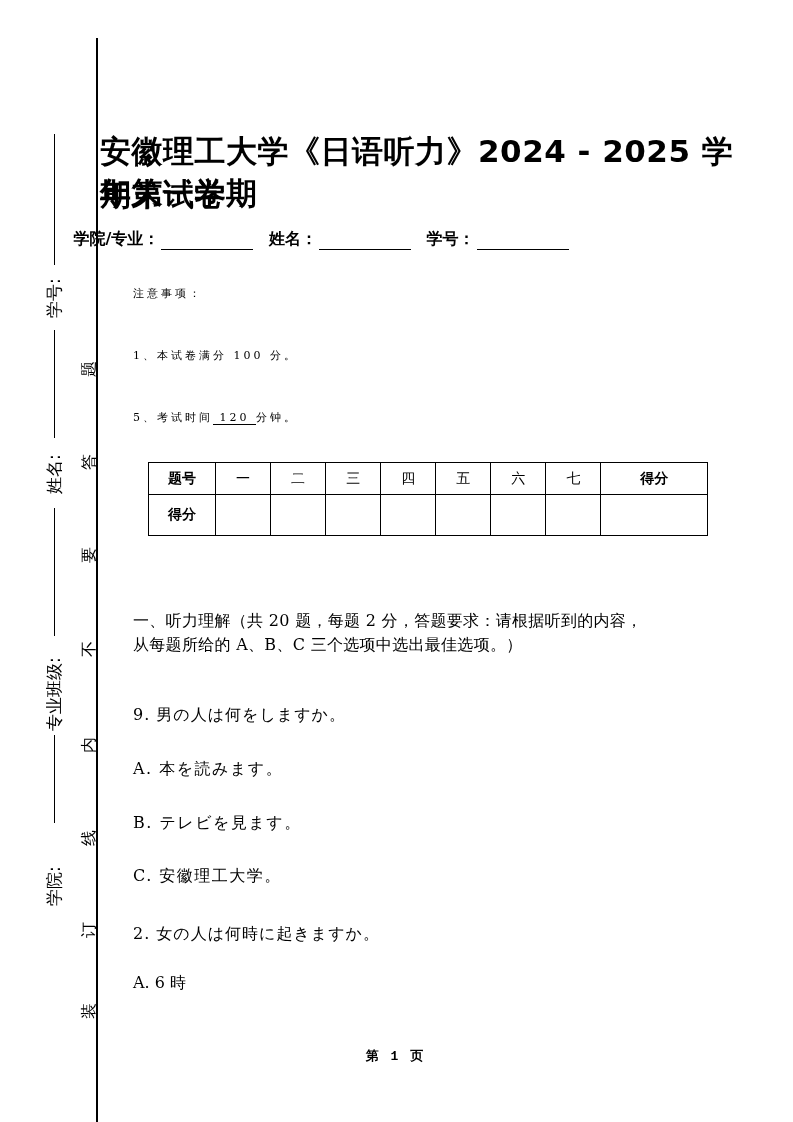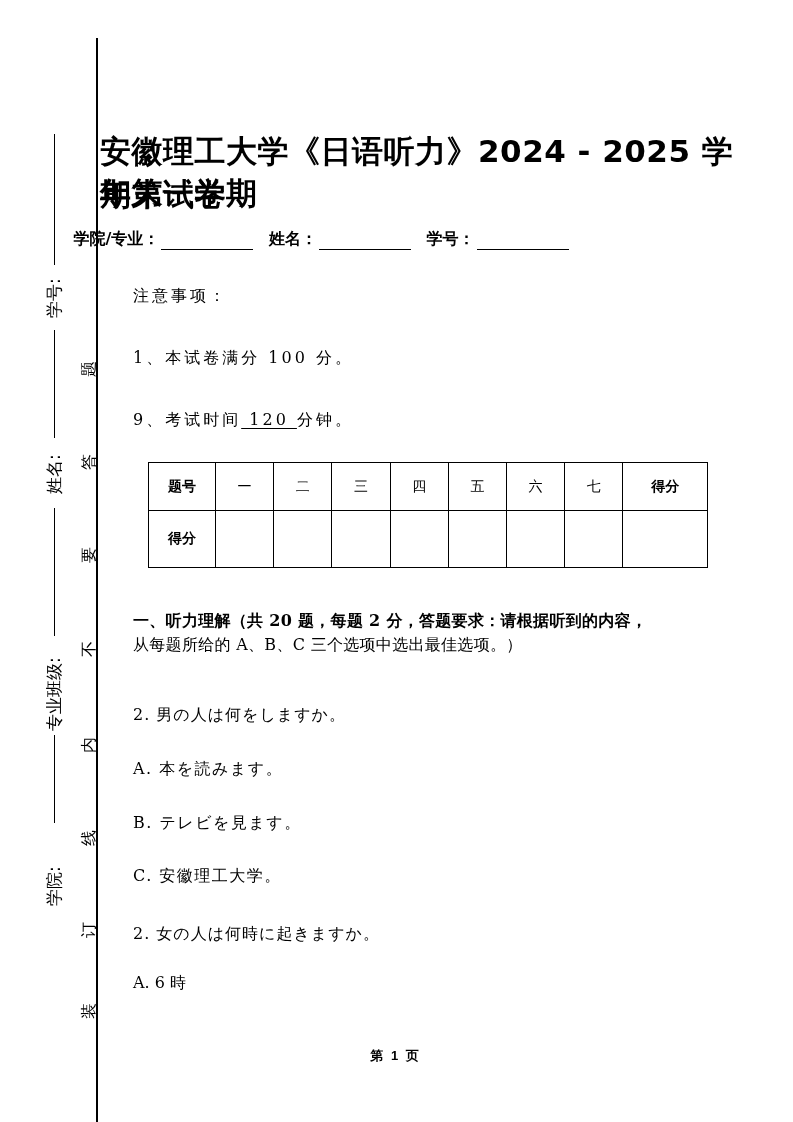--- a/index.html
+++ b/index.html
@@ -3,30 +3,30 @@
 <meta charset="utf-8">
 <style>
   html, body { margin: 0; padding: 0; background: #ffffff; }
   body { width: 793px; height: 1122px; position: relative; overflow: hidden; color: #000; font-family: "DejaVu Serif", serif; }
   .vline { position: absolute; width: 1.5px; background: #000; }
   .rot { position: absolute; transform: rotate(-90deg); transform-origin: center center; white-space: nowrap; font-family: "DejaVu Sans", sans-serif; font-size: 17px; line-height: 20px; text-align: center; }
   .seal { position: absolute; left: 79px; width: 20px; height: 20px; transform: rotate(-90deg); font-family: "DejaVu Serif", serif; font-size: 16px; line-height: 20px; text-align: center; }
   .title { position: absolute; left: 100px; width: 640px; text-align: left; font-family: "DejaVu Sans", sans-serif; font-weight: bold; font-size: 31px; letter-spacing: 0.5px; }
   .fields { position: absolute; top: 229px; left: 0; width: 642px; text-align: center; font-family: "DejaVu Sans", sans-serif; font-weight: bold; font-size: 16px; }
   .fields .blank { display: inline-block; width: 92px; border-bottom: 1.5px solid #000; height: 16px; vertical-align: bottom; margin: 0 10px 0 2px; }
-  .txt { position: absolute; left: 133px; font-size: 16px; letter-spacing: 3px; white-space: nowrap; }
+  .txt { position: absolute; left: 133px; font-size: 11px; letter-spacing: 3px; white-space: nowrap; }
   .txt2 { position: absolute; left: 133px; font-size: 16px; white-space: nowrap; }
   .uline { text-decoration: underline; text-underline-offset: 3px; }
   table.score { position: absolute; left: 148px; top: 462px; width: 560px; border-collapse: collapse; font-family: "DejaVu Sans", sans-serif; font-size: 14px; }
-  table.score td { border: 1.3px solid #000; text-align: center; vertical-align: middle; padding: 8px; }
+  table.score td { border: 1.3px solid #000; text-align: center; vertical-align: middle; padding: 0; }
   table.score td.hdr { font-weight: bold; }
   table.score tr.r0 td { height: 31px; }
   table.score tr.r1 td { height: 40px; }
   table.score tr.r2 td { height: 50px; }
-  .footer { position: absolute; top: 1047px; left: 0; width: 789px; text-align: center; font-family: Liberation Sans, sans-serif; font-weight: bold; font-size: 13px; word-spacing: 4px; }
+  .footer { position: absolute; top: 1047px; left: 0; width: 789px; text-align: center; font-family: Liberation Mono, monospace; font-weight: bold; font-size: 13px; word-spacing: 4px; }
 </style>
 </head>
 <body>
 
 <div class="vline" style="left:96px; top:38px; height:1084px;"></div>
 
 <div class="vline" style="left:54px; top:134px; height:131px; width:1.2px;"></div>
 <div class="vline" style="left:54px; top:330px; height:108px; width:1.2px;"></div>
 <div class="vline" style="left:54px; top:508px; height:128px; width:1.2px;"></div>
 <div class="vline" style="left:54px; top:735px; height:88px; width:1.2px;"></div>
@@ -50,21 +50,21 @@
 
 <div class="fields">
   <span>学院/专业：</span><span class="blank"></span>
   <span>姓名：</span><span class="blank"></span>
   <span>学号：</span><span class="blank" style="margin-right:0;"></span>
 </div>
 
 <div class="txt" style="top:286px;">注意事项：</div>
 <div class="txt" style="top:348px;">1、本试卷满分 100 分。</div>
 <div class="txt" style="top:410px;">
-  <span>9、考试时间</span><span class="uline"> 120 </span><span>分钟。</span>
+  <span>5、考试时间</span><span class="uline"> 120 </span><span>分钟。</span>
 </div>
 
 <table class="score">
   <colgroup>
     <col style="width:67px">
       <col>
       <col>
       <col>
       <col>
       <col>
@@ -91,23 +91,23 @@
     <td></td>
     <td></td>
     <td></td>
     <td></td>
     <td></td>
     <td></td>
   </tr>
 </tbody>
   </table>
 
-<div class="txt2" style="top:611px; letter-spacing:0.3px;font-weight:bold;">一、听力理解（共 20 题，每题 2 分，答题要求：请根据听到的内容，</div>
+<div class="txt2" style="top:611px; letter-spacing:0.3px;">一、听力理解（共 20 题，每题 2 分，答题要求：请根据听到的内容，</div>
 <div class="txt2" style="top:635px; letter-spacing:0.3px;">从每题所给的 A、B、C 三个选项中选出最佳选项。）</div>
 
-<div class="txt2" style="top:705px; letter-spacing:1px;">2. 男の人は何をしますか。</div>
+<div class="txt2" style="top:705px; letter-spacing:1px;">9. 男の人は何をしますか。</div>
 <div class="txt2" style="top:759px; letter-spacing:1.5px;">A.  本を読みます。</div>
 <div class="txt2" style="top:813px; letter-spacing:1.5px;">B.  テレビを見ます。</div>
 <div class="txt2" style="top:866px; letter-spacing:1.5px;">C.  安徽理工大学。</div>
 <div class="txt2" style="top:924px; letter-spacing:1px;">2. 女の人は何時に起きますか。</div>
 <div class="txt2" style="top:973px;">A. 6 時</div>
 
 <div class="footer">第 1 页</div>
 
 </body></html>

